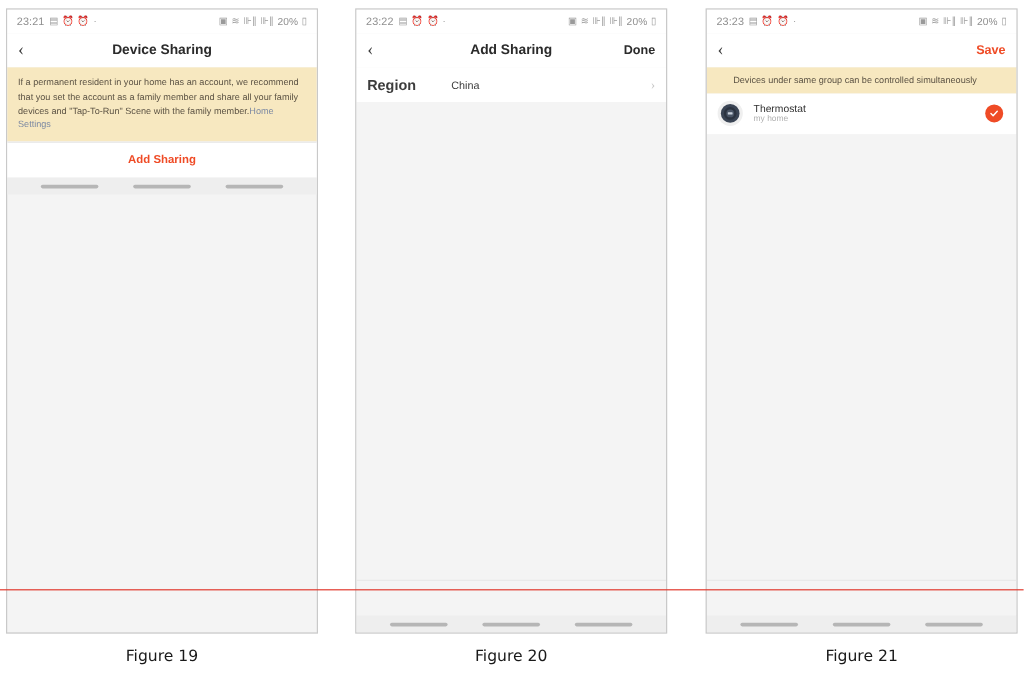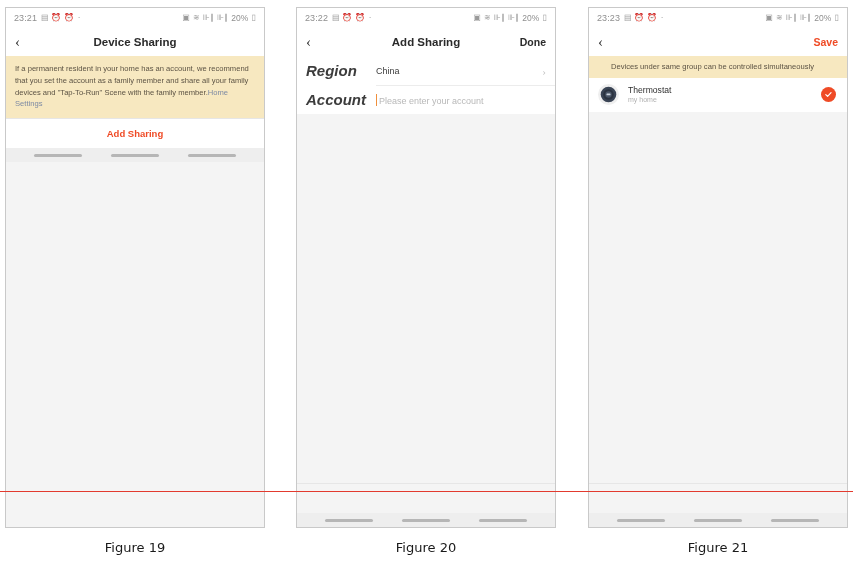--- a/index.html
+++ b/index.html
@@ -152,24 +152,23 @@
   }
   .row + .row::before {
     content: "";
     position: absolute;
     left: 79px; right: 0; top: 0;
     height: 1px;
     background: #ececec;
   }
   .row-label {
     width: 70px;
-    font-size: 15px;
+    font-size: 12px;
     color: #3c3c3c;
     font-weight: bold;
-    font-style: italic;
   }
   .row-value {
     flex: 1;
     font-size: 9px;
     color: #3c3c3c;
   }
   .row-value.placeholder { color: #b8b8b8; }
   .row-chevron {
     color: #c8c8c8;
     font-size: 11px;
@@ -353,24 +352,20 @@
           <span class="nav-title">Add Sharing</span>
           <span class="nav-action dark">Done</span>
         </div>
 
         <div class="list">
           <div class="row">
             <span class="row-label">Region</span>
             <span class="row-value">China</span>
             <span class="row-chevron">›</span>
           </div>
-          <div class="row">
-            <span class="row-label">Account</span>
-            <span class="row-value placeholder"><span class="caret"></span><span>Please enter your account</span></span>
-          </div>
         </div>
 
         <div class="body-area"></div>
 
         <div class="bottom-spacer"></div>
 
         <div class="android-nav">
           <span class="nav-pill"></span>
           <span class="nav-pill"></span>
           <span class="nav-pill"></span>

